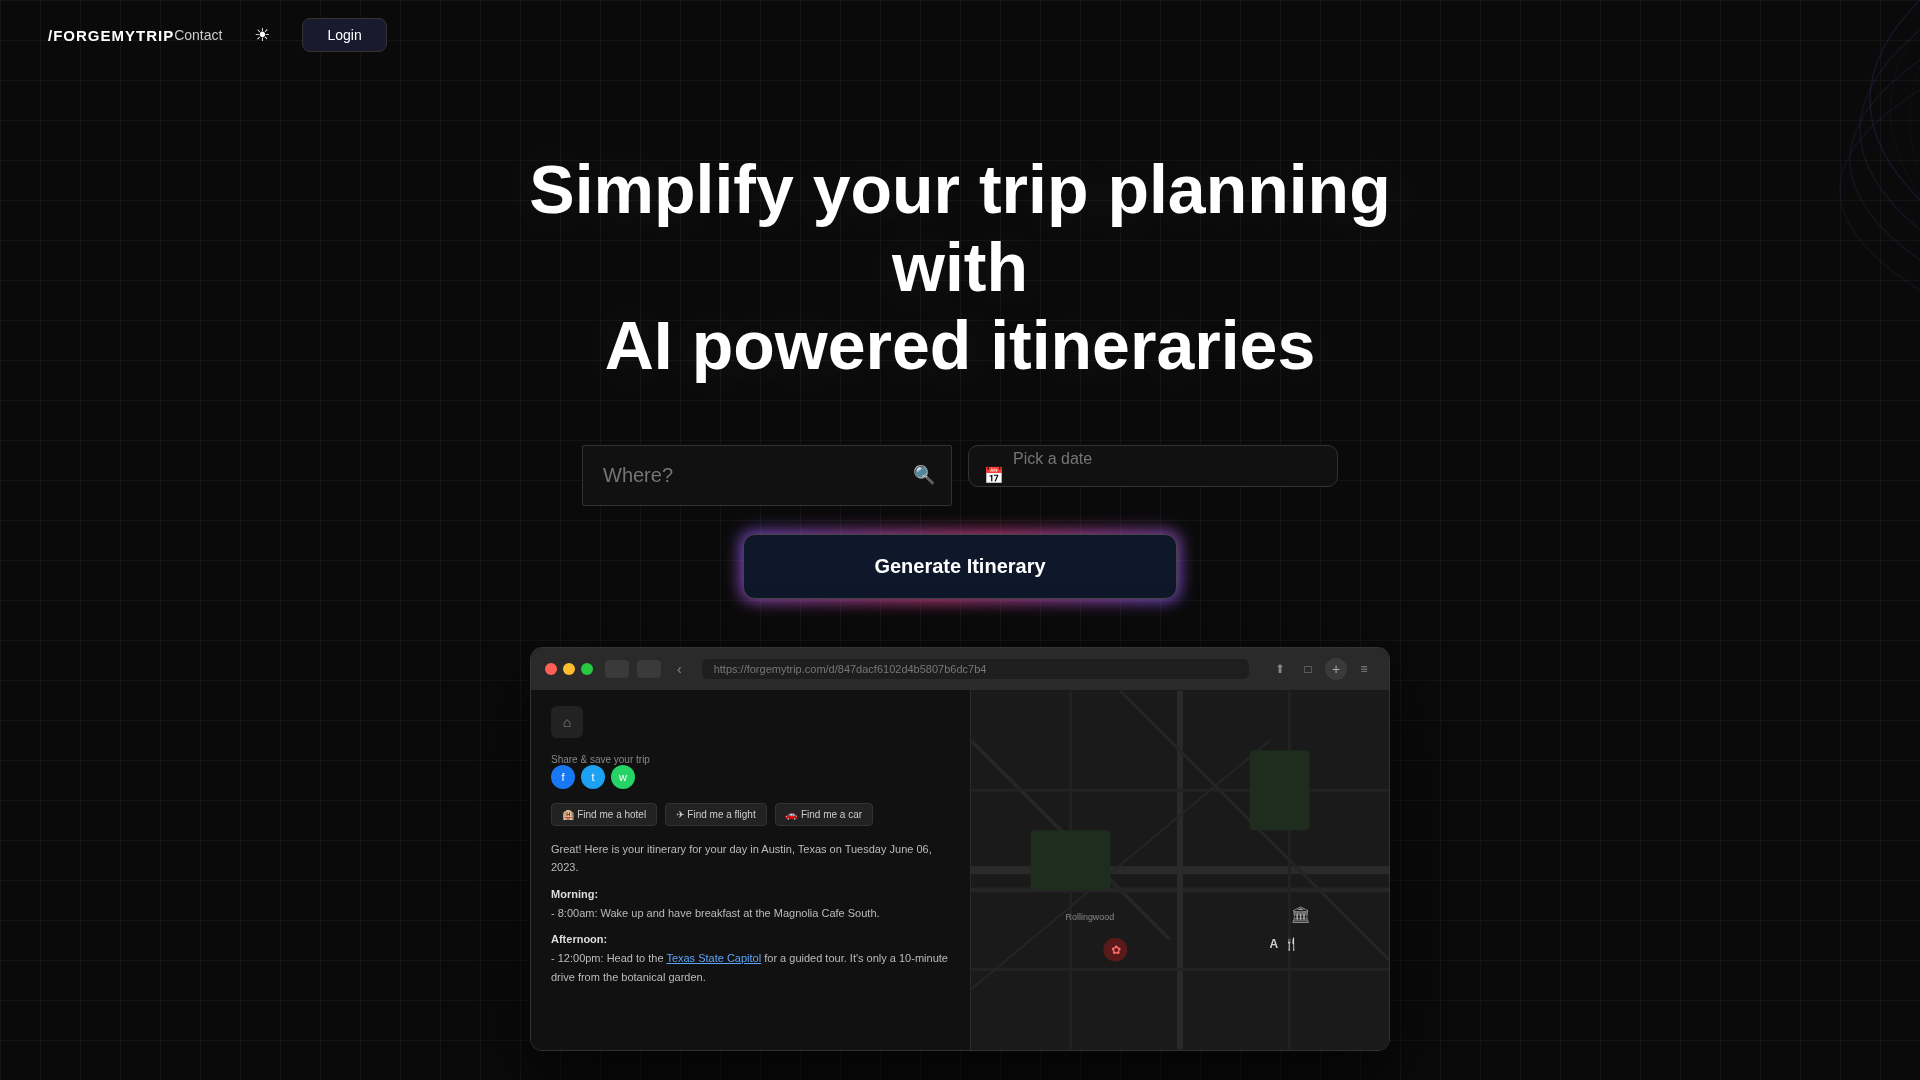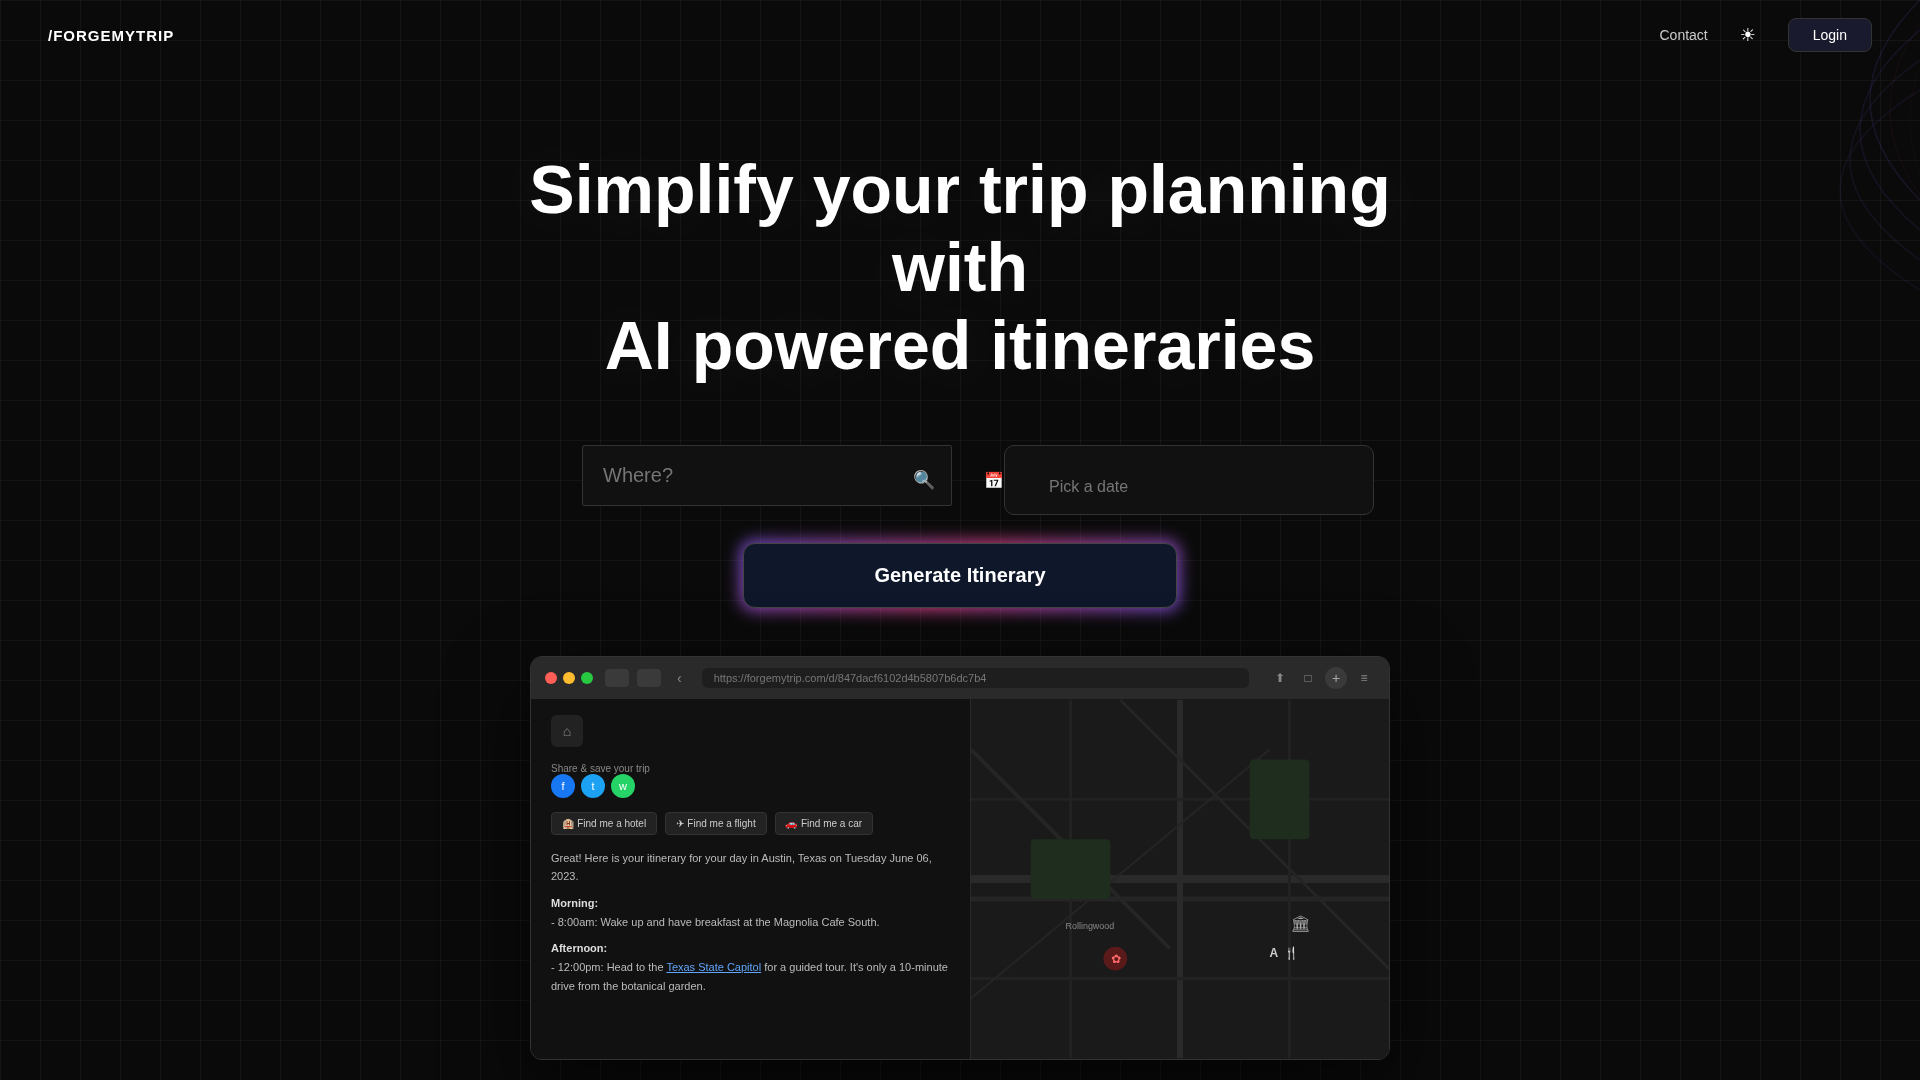--- a/index.html
+++ b/index.html
@@ -35,21 +35,21 @@
       z-index: 1;
       opacity: 0.3;
     }
 
     
     .navbar {
       position: relative;
       z-index: 10;
       display: flex;
       align-items: center;
-      justify-content: space-between;
+      justify-content: flex-start;
       padding: 18px 48px;
     }
 
     .navbar-logo {
       font-size: 15px;
       font-weight: 600;
       color: #fff;
       letter-spacing: 1px;
     }
 
@@ -142,25 +142,24 @@
     .date-input-wrapper {
       position: relative;
       width: 370px;
     }
 
     .date-input {
       width: 100%;
       background: #111;
       border: 1px solid #333;
       border-radius: 10px;
-      padding: 32px 20px 18px 44px;
+      padding: 4px 20px 18px 44px;
       color: #aaa;
       font-size: 16px;
       outline: none;
-      margin-left: 36px;
     }
 
     .calendar-icon {
       position: absolute;
       left: 16px;
       top: 50%;
       transform: translateY(-50%);
       color: #666;
       font-size: 16px;
     }

